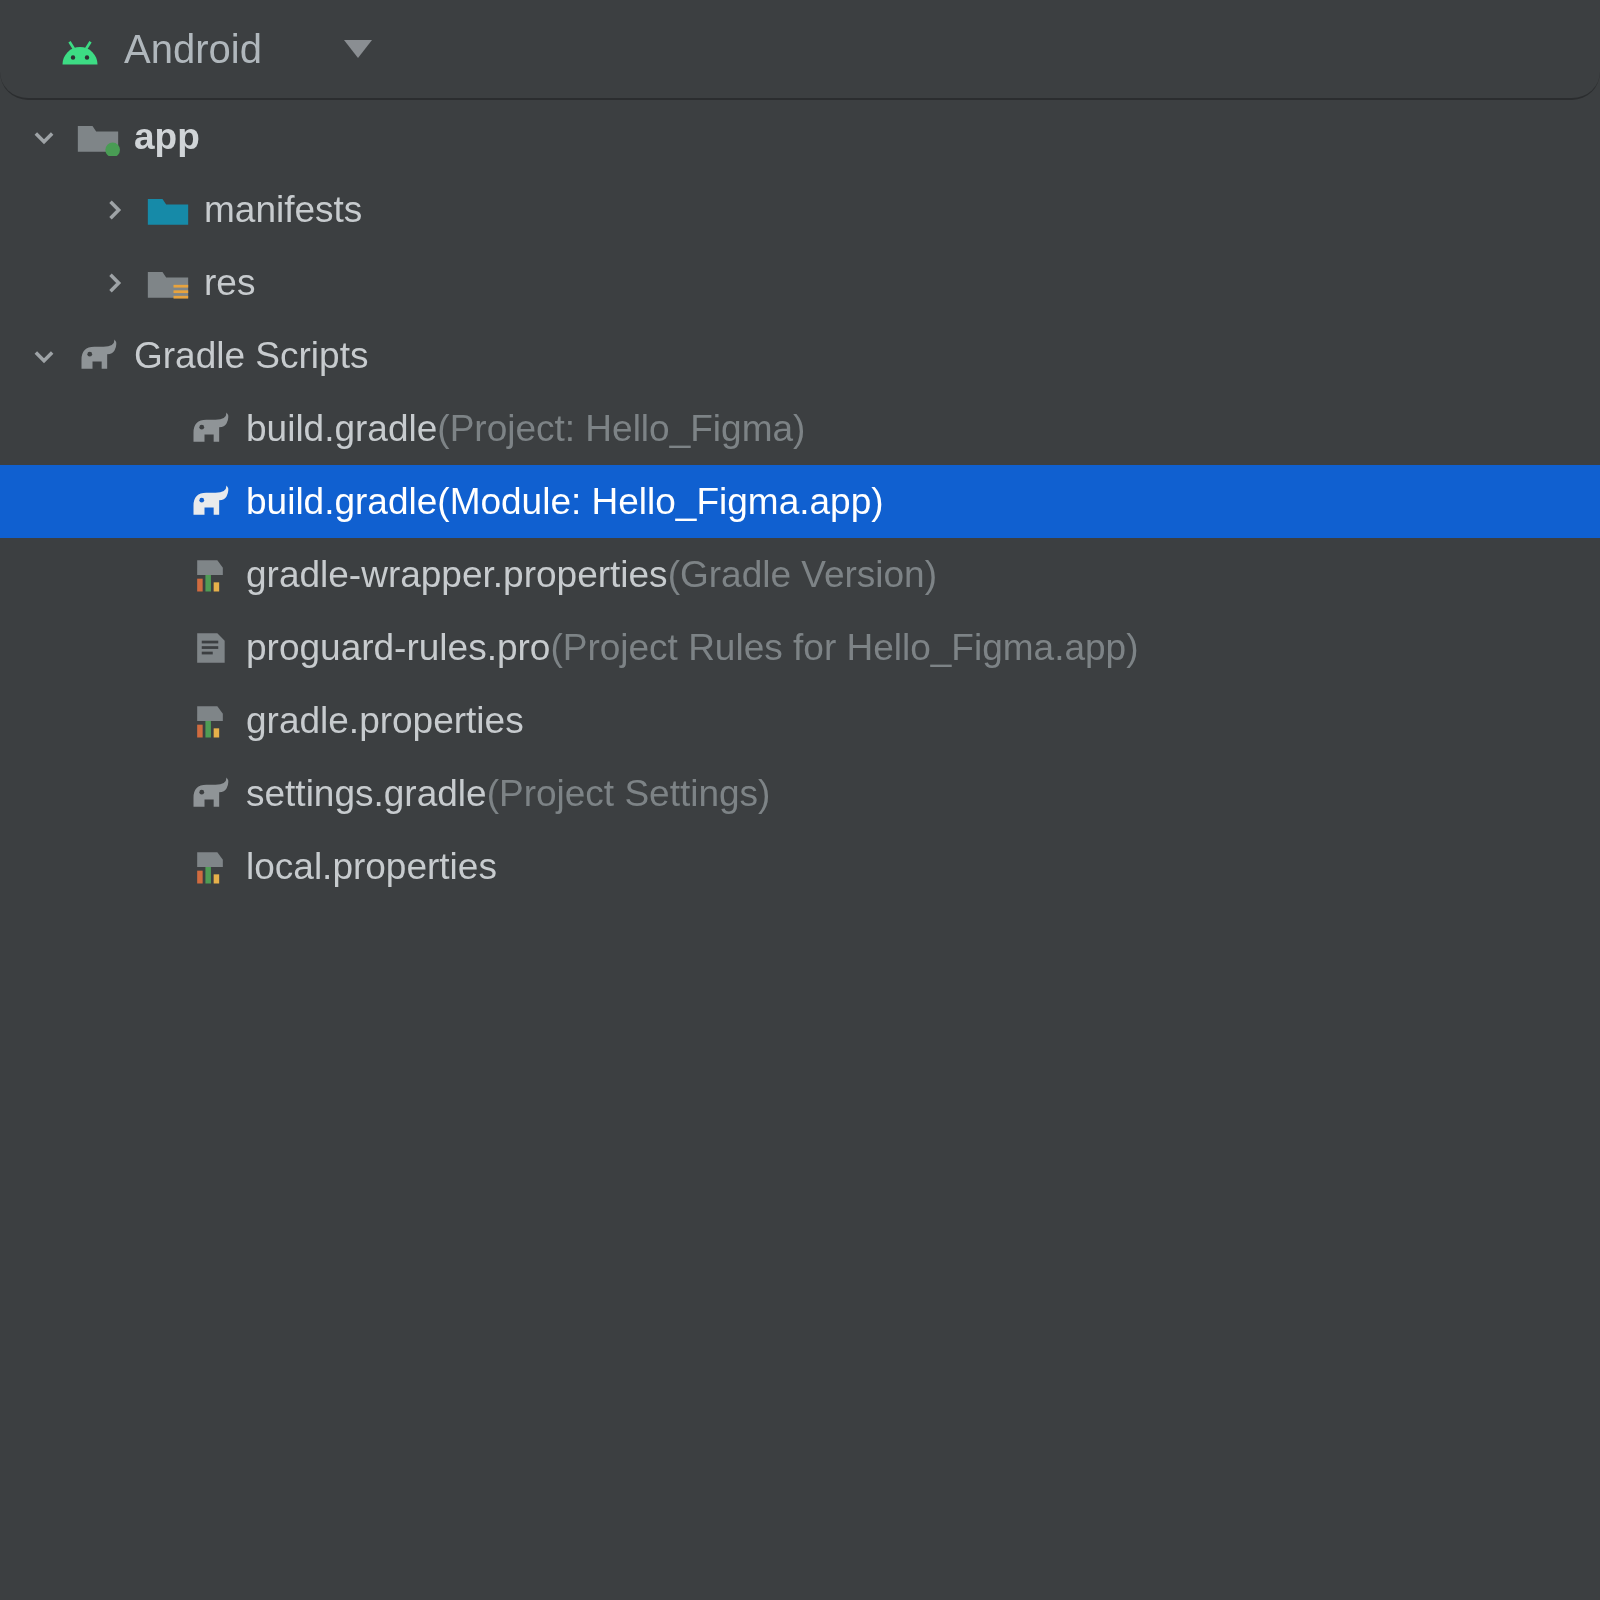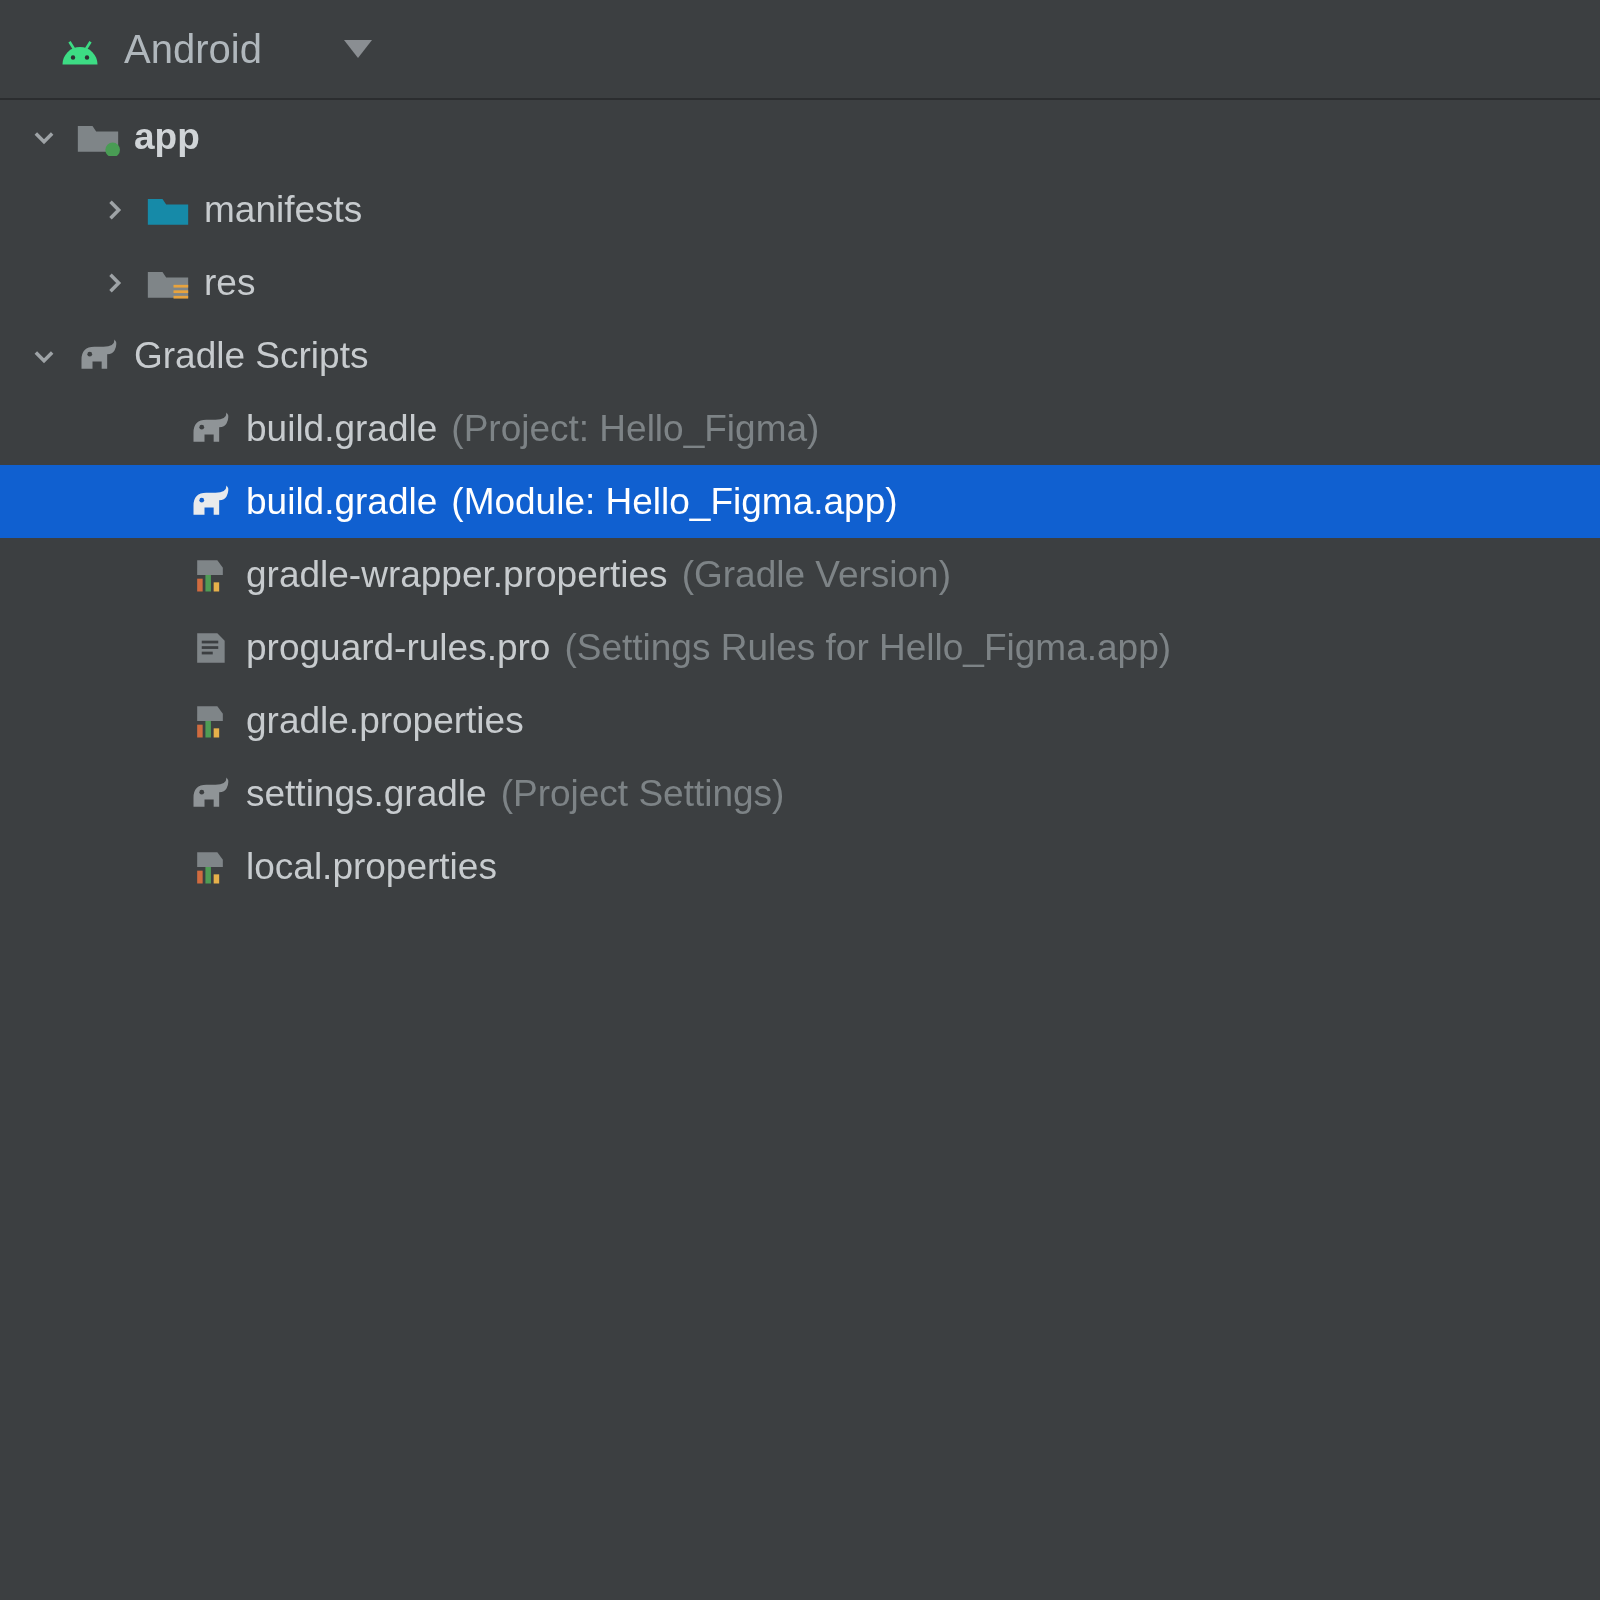--- a/index.html
+++ b/index.html
@@ -12,20 +12,21 @@
     font-size:36px;
   }
   
   .topbar {
     height:100px;
     border-bottom:2px solid #2b2d2f;
     display:flex;
     align-items:center;
     padding-left:58px;
     gap:22px;
+    border-radius:28px;
   }
   .android-icon { width:44px; height:28px; }
   .topbar-label { font-size:40px; color:#b0b7bc; font-weight:400;}
   .dropdown-arrow {
     margin-left:60px;
     width:0;height:0;
     border-left:14px solid transparent;
     border-right:14px solid transparent;
     border-top:18px solid #8a8e92;
   }
@@ -44,21 +45,21 @@
   .arrow {
     width:28px; height:28px;
     display:flex; align-items:center; justify-content:center;
     flex:none;
   }
   .arrow svg { display:block; }
   .indent { flex:none; }
   .icon { width:44px; height:40px; flex:none; margin:0 14px 0 18px; display:flex;align-items:center;justify-content:center;}
   .name { color:#c7cbce;  }
   .name.bold { font-weight:700; color:#d0d4d7;}
-  .note { color:#7d8386; margin-left:14px; }
+  .note { color:#7d8386; }
   
   .lvl0 { width:30px; }
   .lvl1 { width:100px; }
   .lvl2 { width:170px; }
 </style>
 </head>
 <body>
 
 <svg width="0" height="0" style="position:absolute">
   <defs>
@@ -227,21 +228,21 @@
   </div>
 
   <div class="row">
     <span class="indent lvl2"></span>
     <span class="icon">
         <svg width="44" height="38">
           <use href="#textfile"></use>
         </svg>
       </span>
     <span class="name">proguard-rules.pro</span>
-    <span class="note">(Settings Rules for Hello_Figma.app)</span>
+    <span class="note">(Project Rules for Hello_Figma.app)</span>
   </div>
 
   <div class="row">
     <span class="indent lvl2"></span>
     <span class="icon">
         <svg width="44" height="38">
           <use href="#props"></use>
         </svg>
       </span>
     <span class="name">gradle.properties</span>

